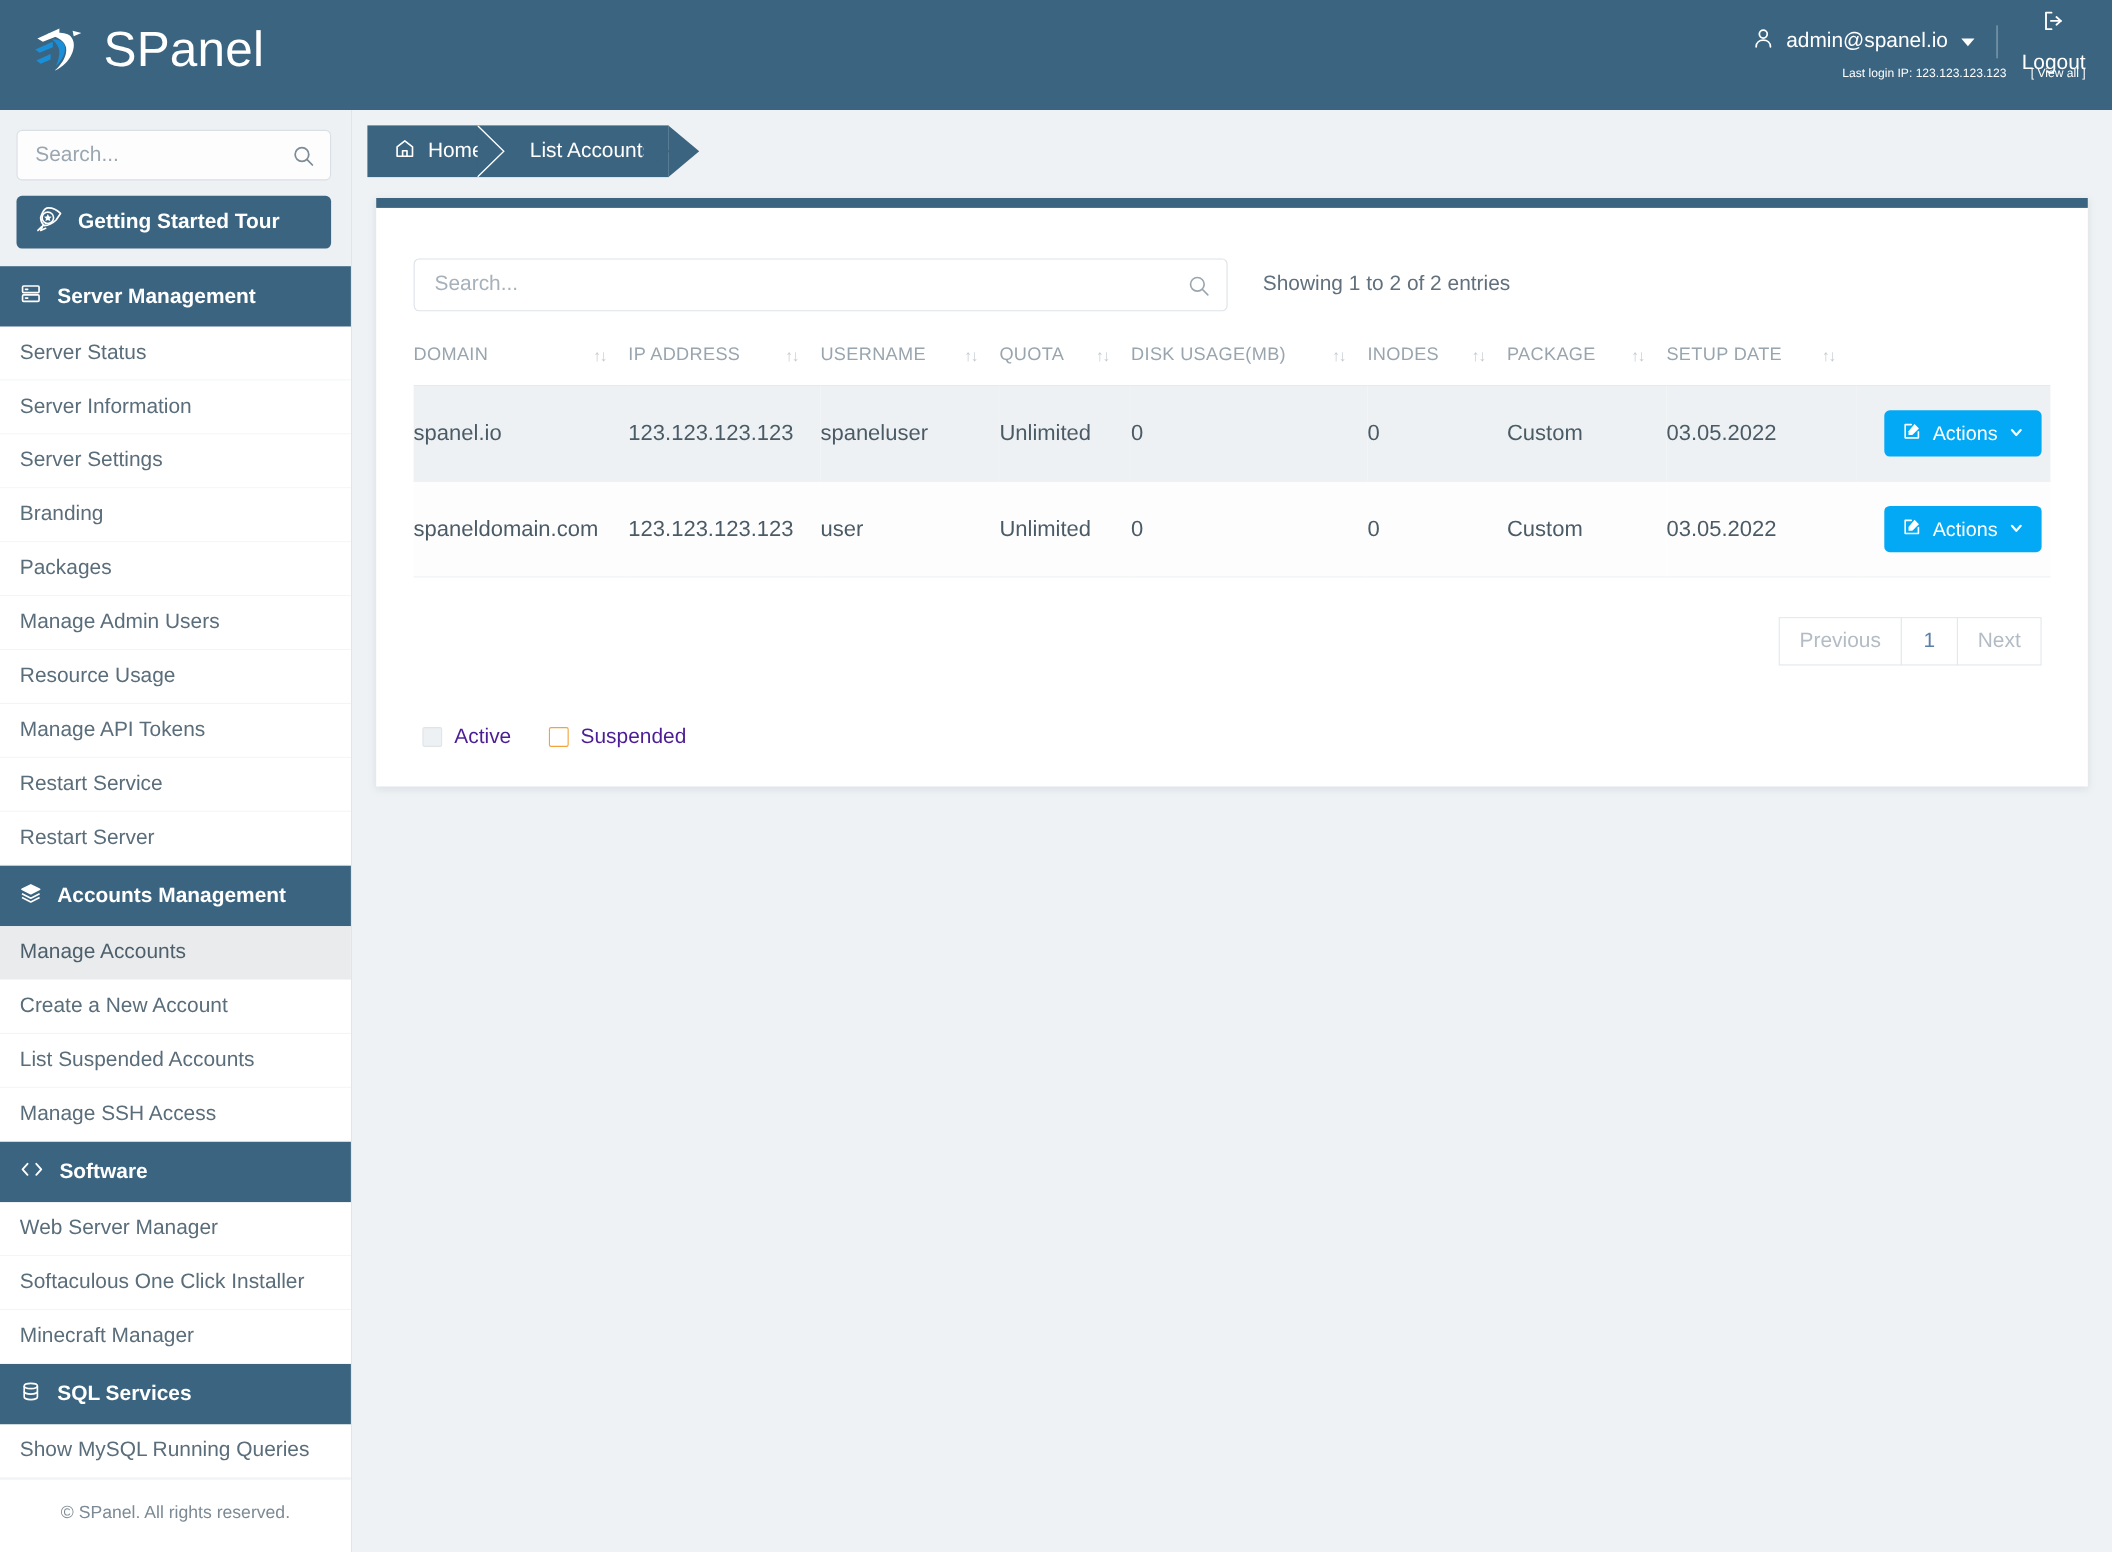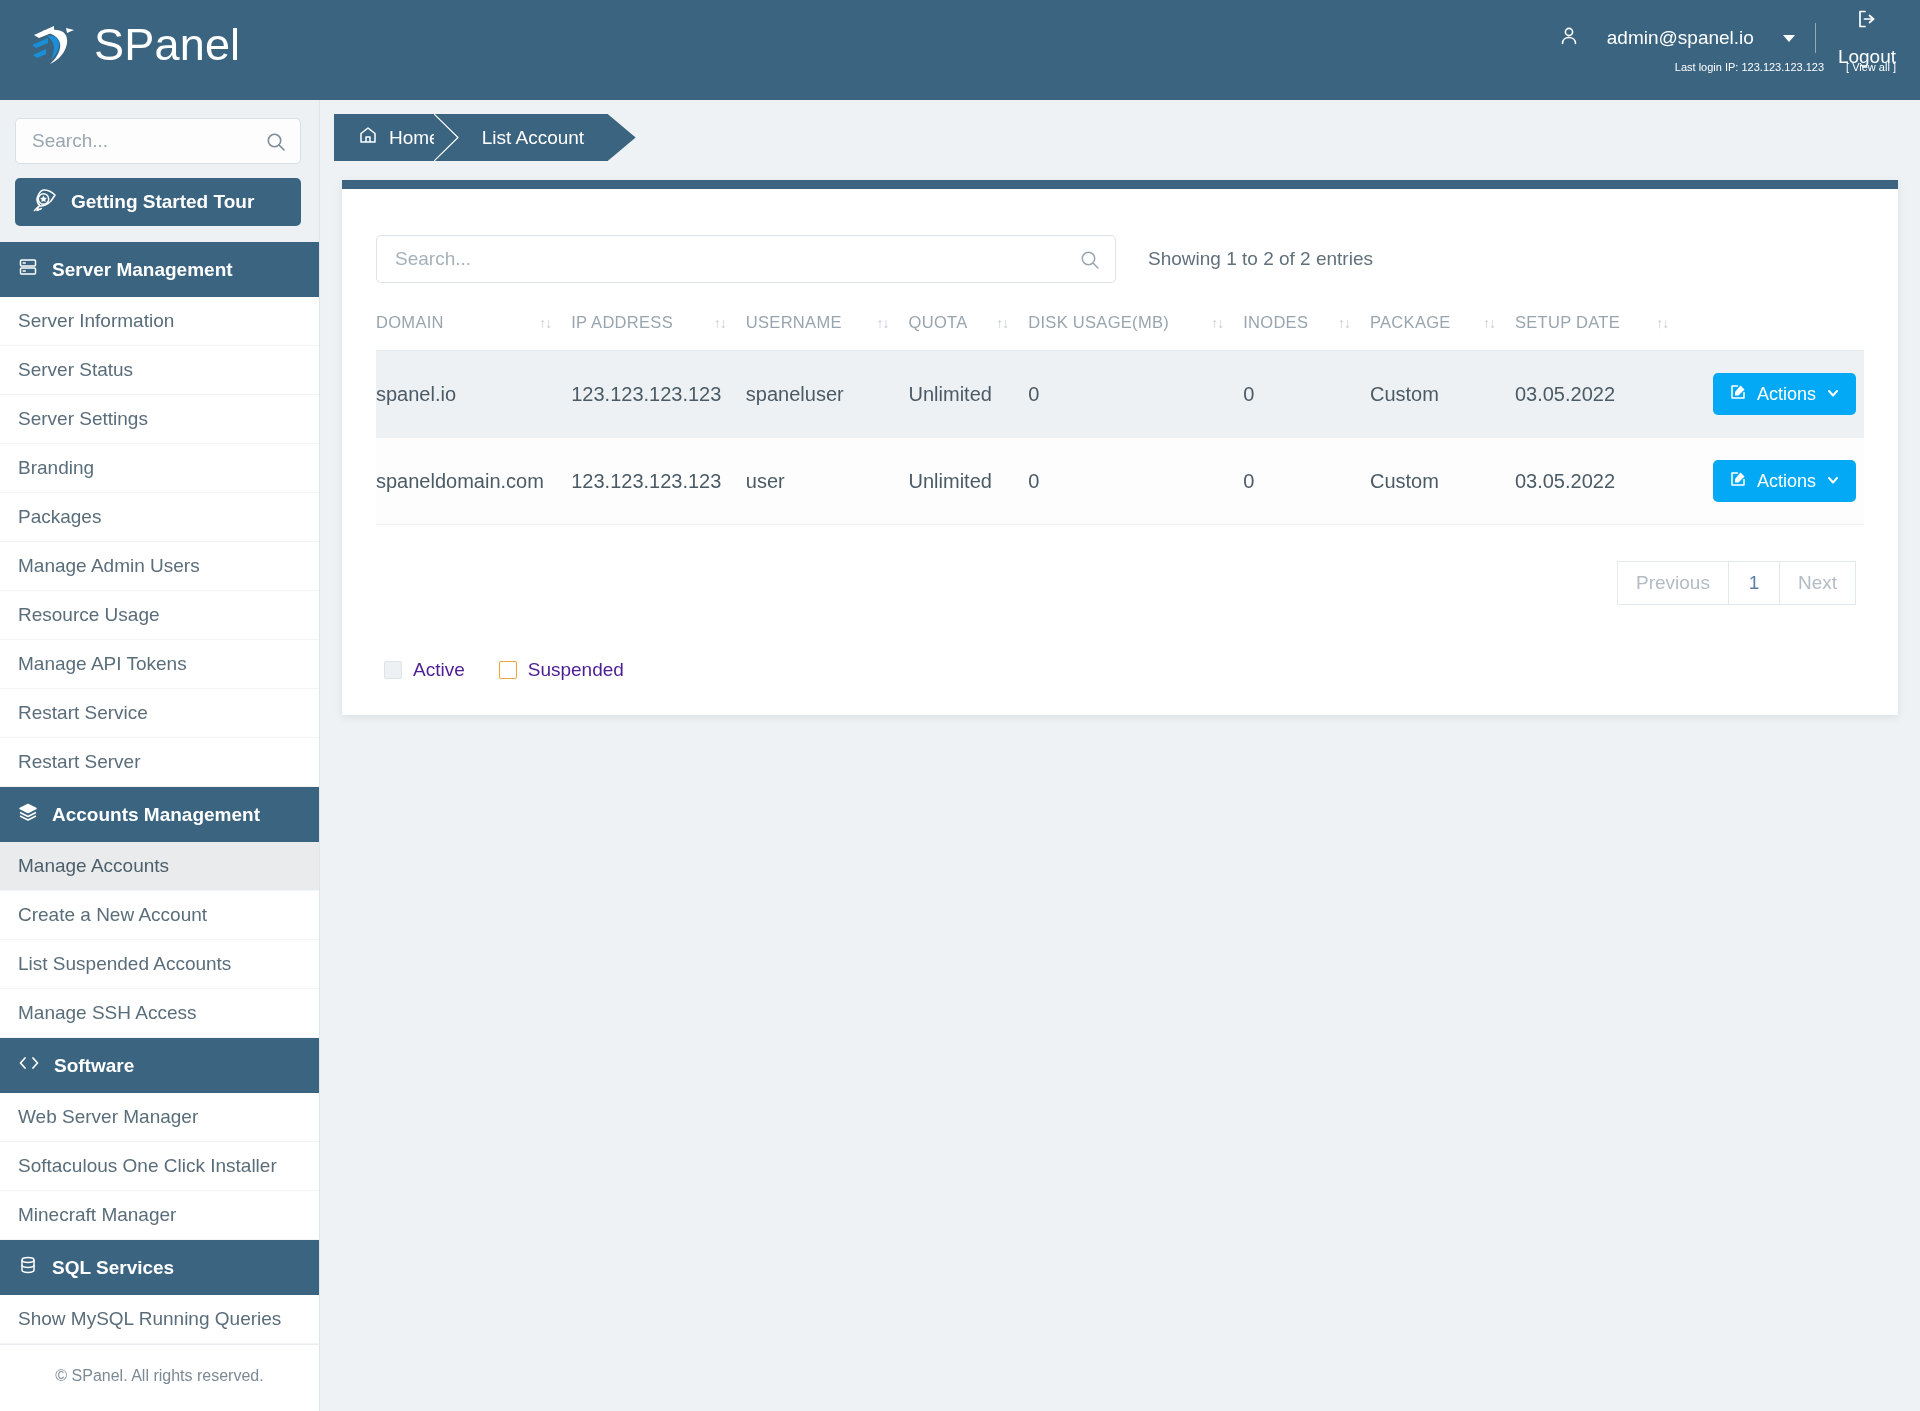--- a/index.html
+++ b/index.html
@@ -45,21 +45,21 @@
   .account-row {
     display: flex;
     align-items: center;
     justify-content: flex-end;
     gap: 0;
     height: 32px;
   }
   .account-user {
     display: flex;
     align-items: center;
-    gap: 27px;
+    gap: 10px;
     font-size: 19px;
     padding-right: 20px;
     justify-content: space-between;
   }
   .caret-down {
     width: 0; height: 0;
     border-left: 6px solid transparent;
     border-right: 6px solid transparent;
     border-top: 7px solid #ffffff;
     margin-left: 2px;
@@ -437,24 +437,24 @@
       <div class="sb-group">
         <span><svg width="20" height="20" viewBox="0 0 20 20" fill="none" stroke="#fff" stroke-width="1.5">
             <rect x="2.5" y="3" width="15" height="6" rx="1"></rect>
             <rect x="2.5" y="11" width="15" height="6" rx="1"></rect>
             <path d="M5.2 6 h2" stroke-linecap="round"></path>
             <path d="M5.2 14 h2" stroke-linecap="round"></path>
           </svg></span>
         <span>Server Management</span>
       </div>
       <div class="sb-item">
+        <span>Server Status</span>
+      </div>
+      <div class="sb-item">
         <span>Server Information</span>
-      </div>
-      <div class="sb-item">
-        <span>Server Status</span>
       </div>
       <div class="sb-item">
         <span>Server Settings</span>
       </div>
       <div class="sb-item">
         <span>Branding</span>
       </div>
       <div class="sb-item">
         <span>Packages</span>
       </div>

